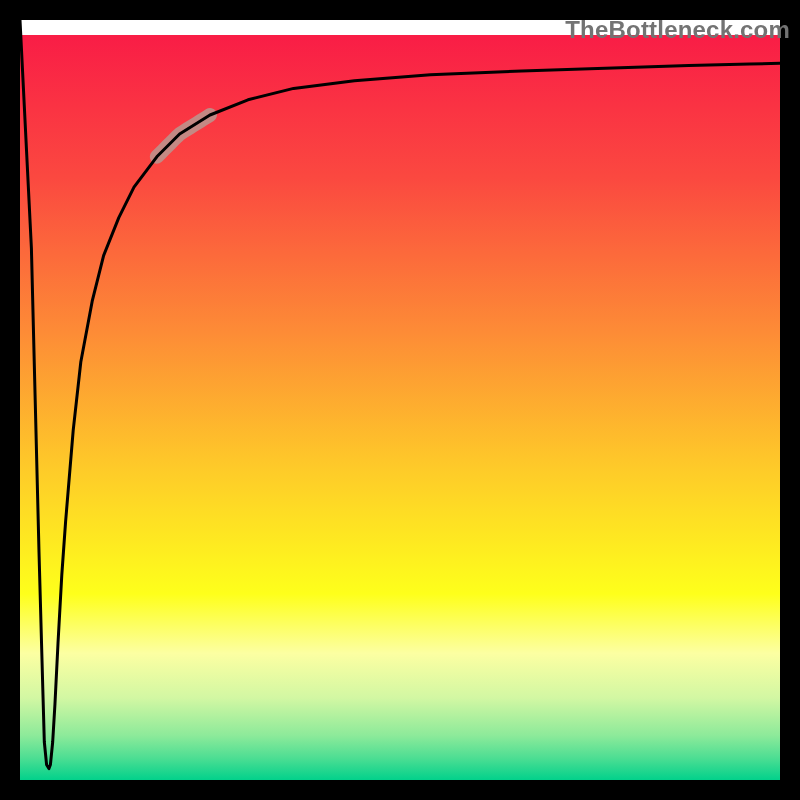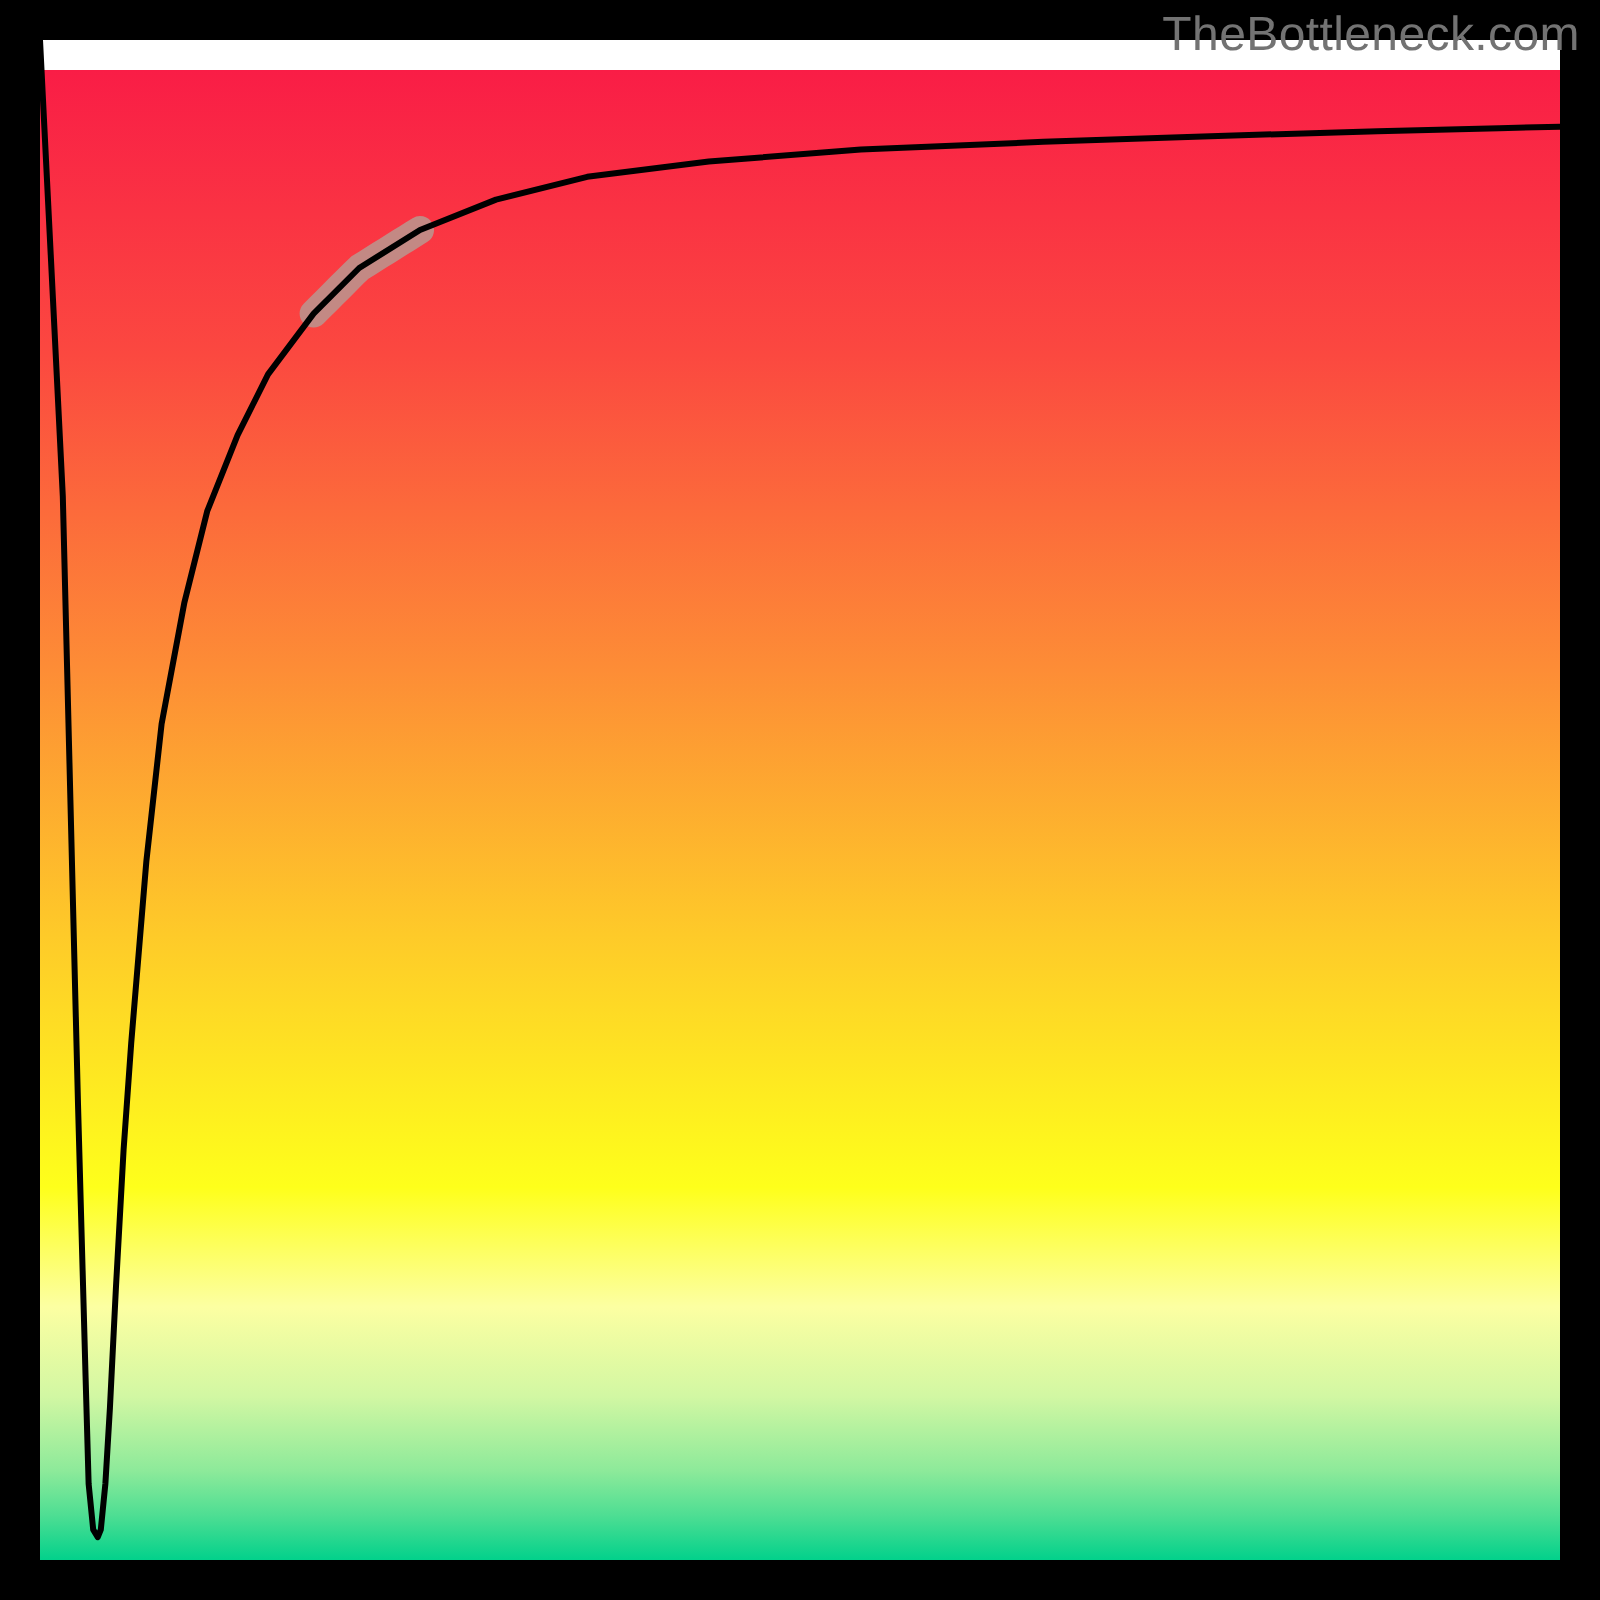--- a/index.html
+++ b/index.html
@@ -10,24 +10,24 @@
     background: #ffffff;
     font-family: Arial, Helvetica, sans-serif;
   }
   .wrap {
     position: relative;
     width: 800px;
     height: 800px;
   }
   .watermark {
     position: absolute;
-    top: 4px;
+    top: 16px;
     right: 10px;
     font-size: 24px;
-    font-weight: 400;
+    font-weight: 700;
     color: #737373;
     letter-spacing: 0.2px;
     z-index: 5;
   }
   svg {
     display: block;
   }
 </style>
 </head>
 <body>

